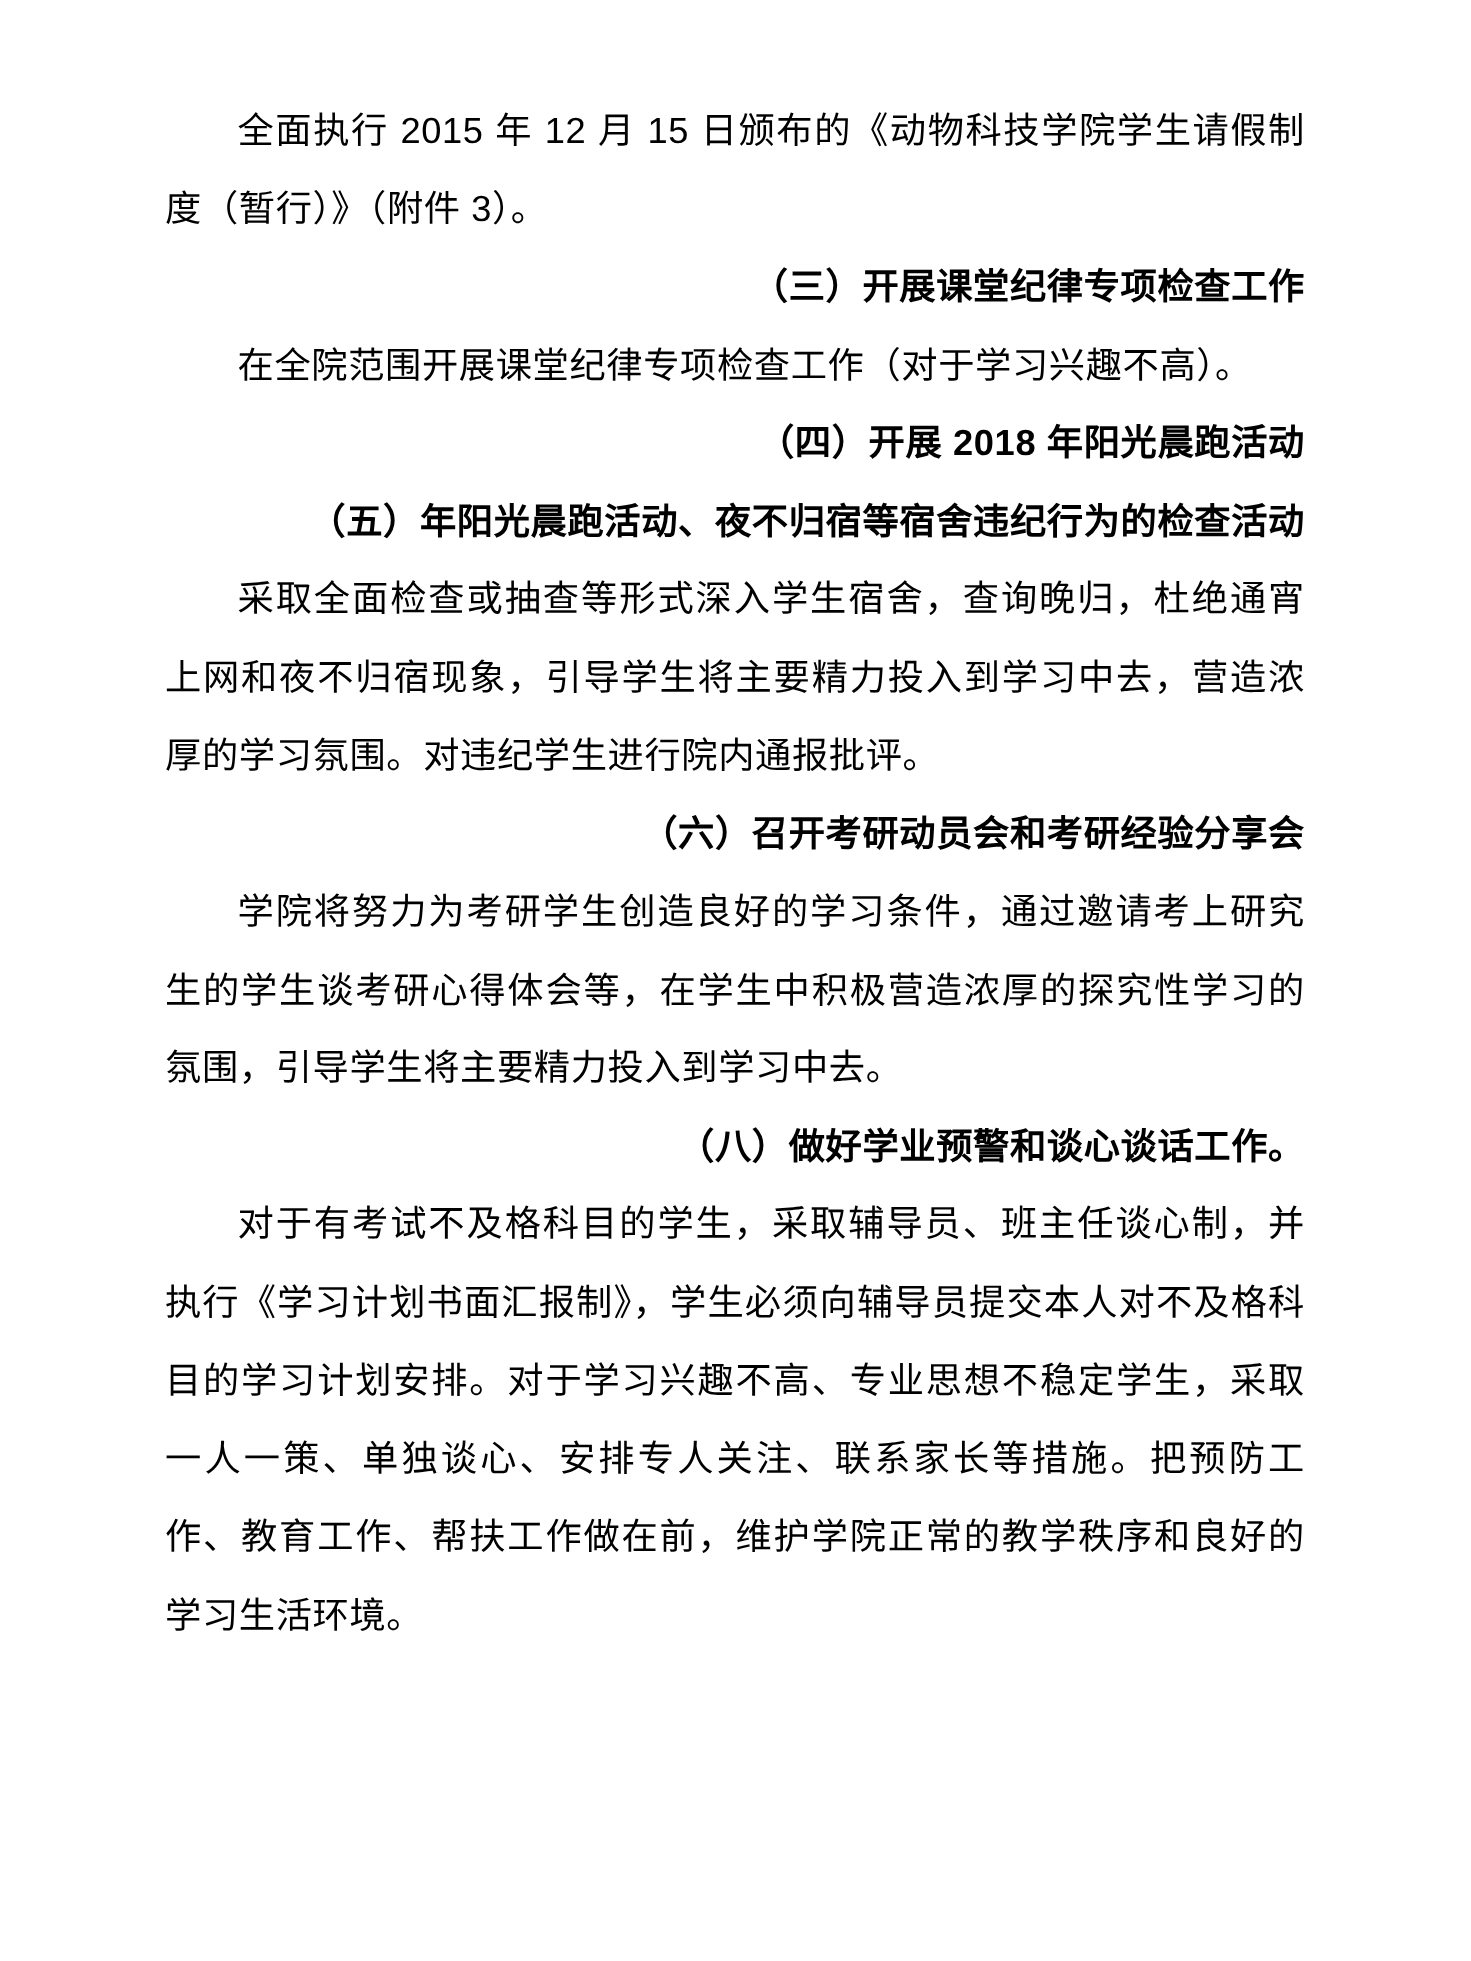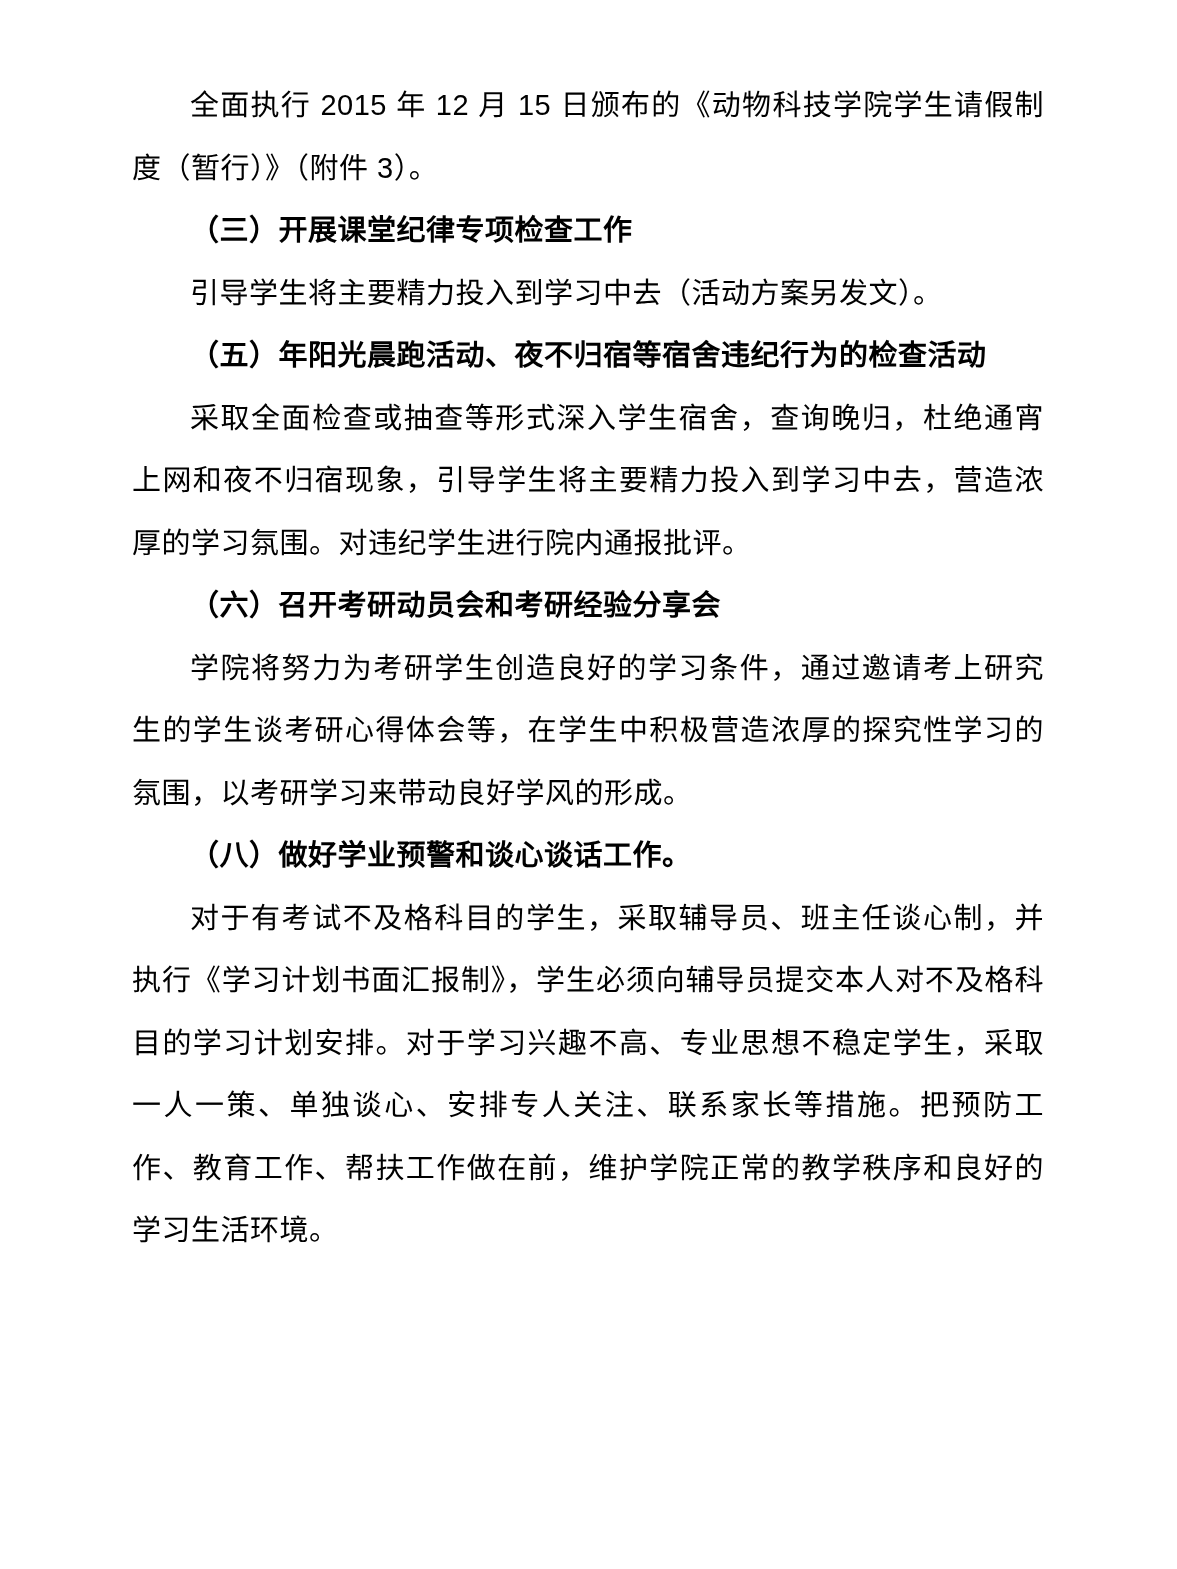--- a/index.html
+++ b/index.html
@@ -25,31 +25,32 @@
     line-height: 62.5px;
     text-indent: 2em;
     text-align: justify;
     text-justify: inter-ideograph;
     
     font-family: "Liberation Sans", serif;
     letter-spacing: 0.5px;
   }
   .doc p.heading {
     font-weight: 700;
-    text-align: left;
+    text-align: right;
   }
 </style>
 </head>
 <body>
 
 <div class="page">
   <div class="doc">
     <p class="body">全面执行 2015 年 12 月 15 日颁布的《动物科技学院学生请假制度（暂行）》（附件 3）。</p>
     <p class="heading">（三）开展课堂纪律专项检查工作</p>
-    <p class="body">引导学生将主要精力投入到学习中去（活动方案另发文）。</p>
+    <p class="body">在全院范围开展课堂纪律专项检查工作（对于学习兴趣不高）。</p>
+    <p class="heading">（四）开展 2018 年阳光晨跑活动</p>
     <p class="heading">（五）年阳光晨跑活动、夜不归宿等宿舍违纪行为的检查活动</p>
     <p class="body">采取全面检查或抽查等形式深入学生宿舍，查询晚归，杜绝通宵上网和夜不归宿现象，引导学生将主要精力投入到学习中去，营造浓厚的学习氛围。对违纪学生进行院内通报批评。</p>
     <p class="heading">（六）召开考研动员会和考研经验分享会</p>
-    <p class="body">学院将努力为考研学生创造良好的学习条件，通过邀请考上研究生的学生谈考研心得体会等，在学生中积极营造浓厚的探究性学习的氛围，以考研学习来带动良好学风的形成。</p>
+    <p class="body">学院将努力为考研学生创造良好的学习条件，通过邀请考上研究生的学生谈考研心得体会等，在学生中积极营造浓厚的探究性学习的氛围，引导学生将主要精力投入到学习中去。</p>
     <p class="heading">（八）做好学业预警和谈心谈话工作。</p>
     <p class="body">对于有考试不及格科目的学生，采取辅导员、班主任谈心制，并执行《学习计划书面汇报制》，学生必须向辅导员提交本人对不及格科目的学习计划安排。对于学习兴趣不高、专业思想不稳定学生，采取一人一策、单独谈心、安排专人关注、联系家长等措施。把预防工作、教育工作、帮扶工作做在前，维护学院正常的教学秩序和良好的学习生活环境。</p>
   </div>
 </div>
 
 </body></html>

